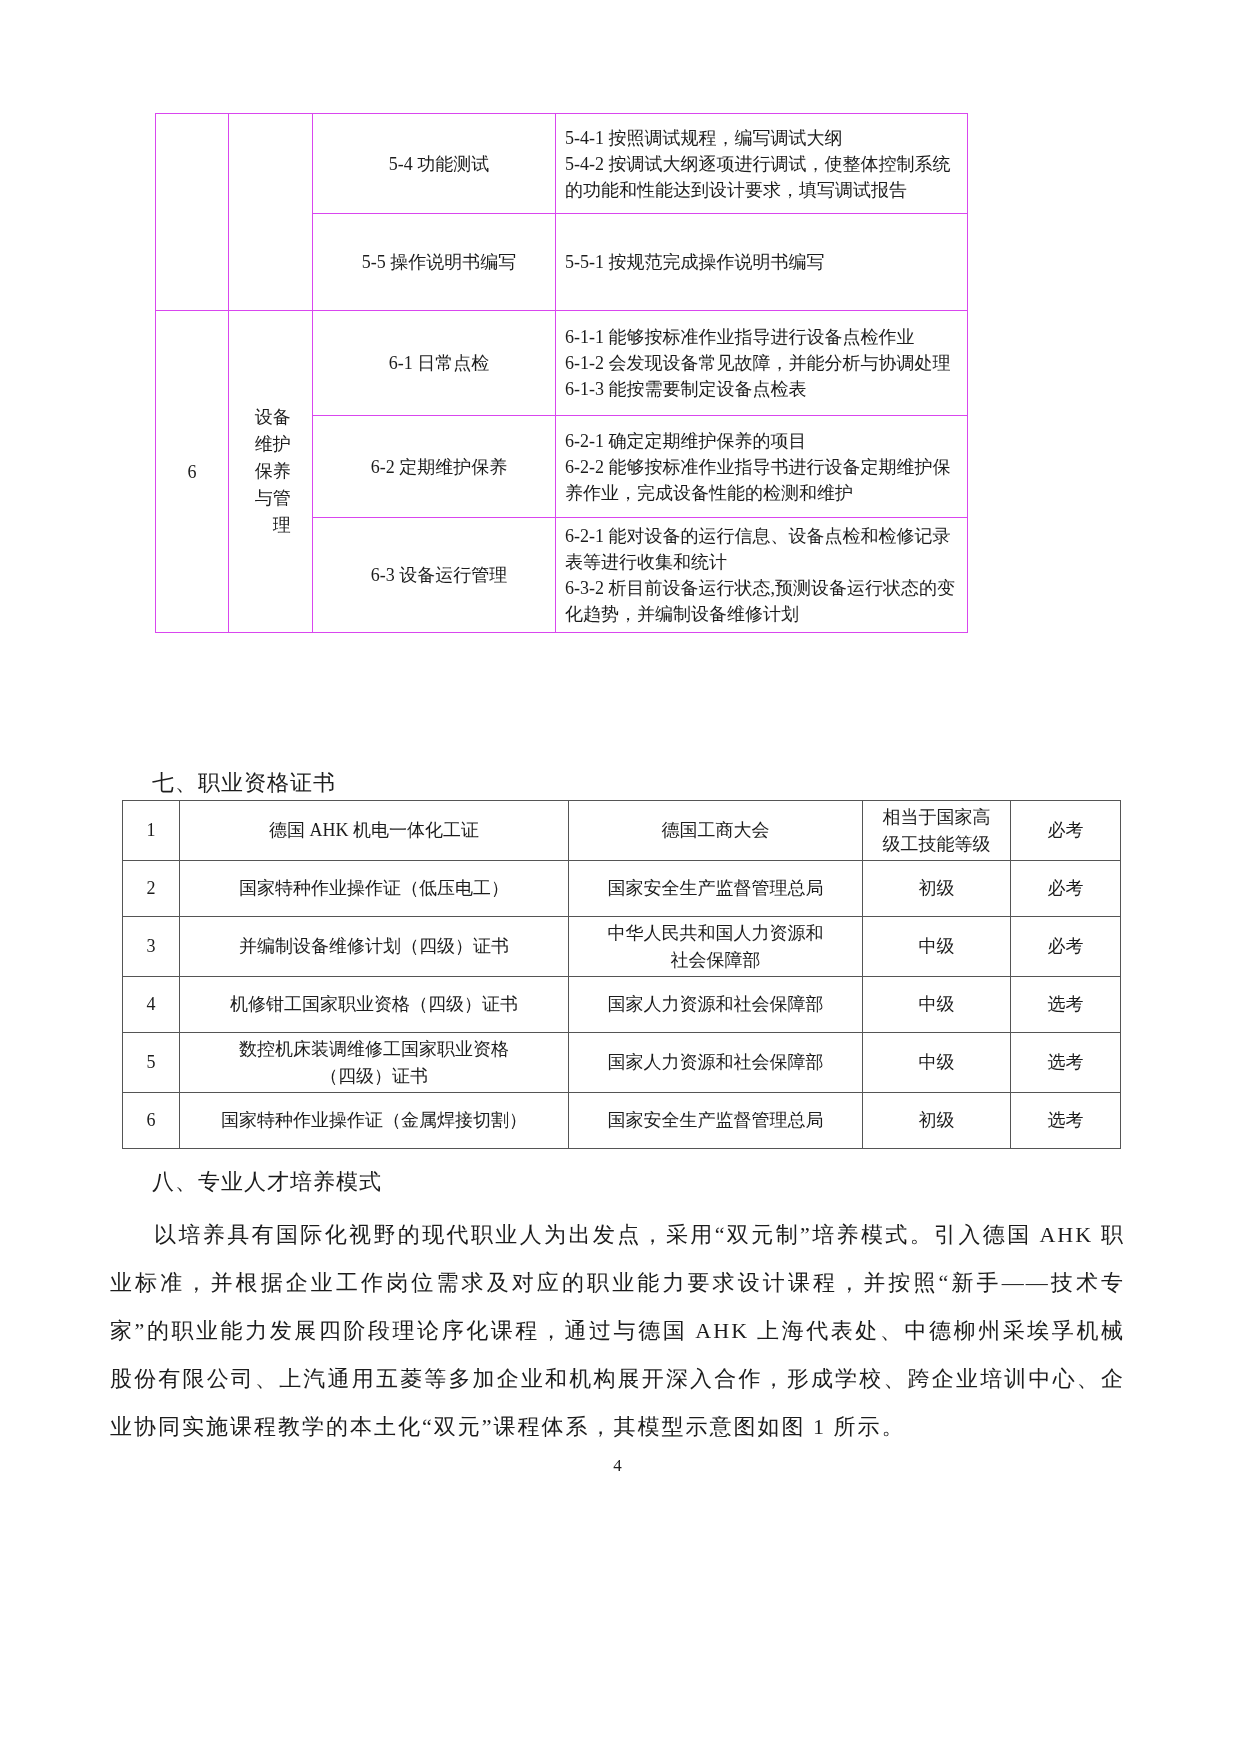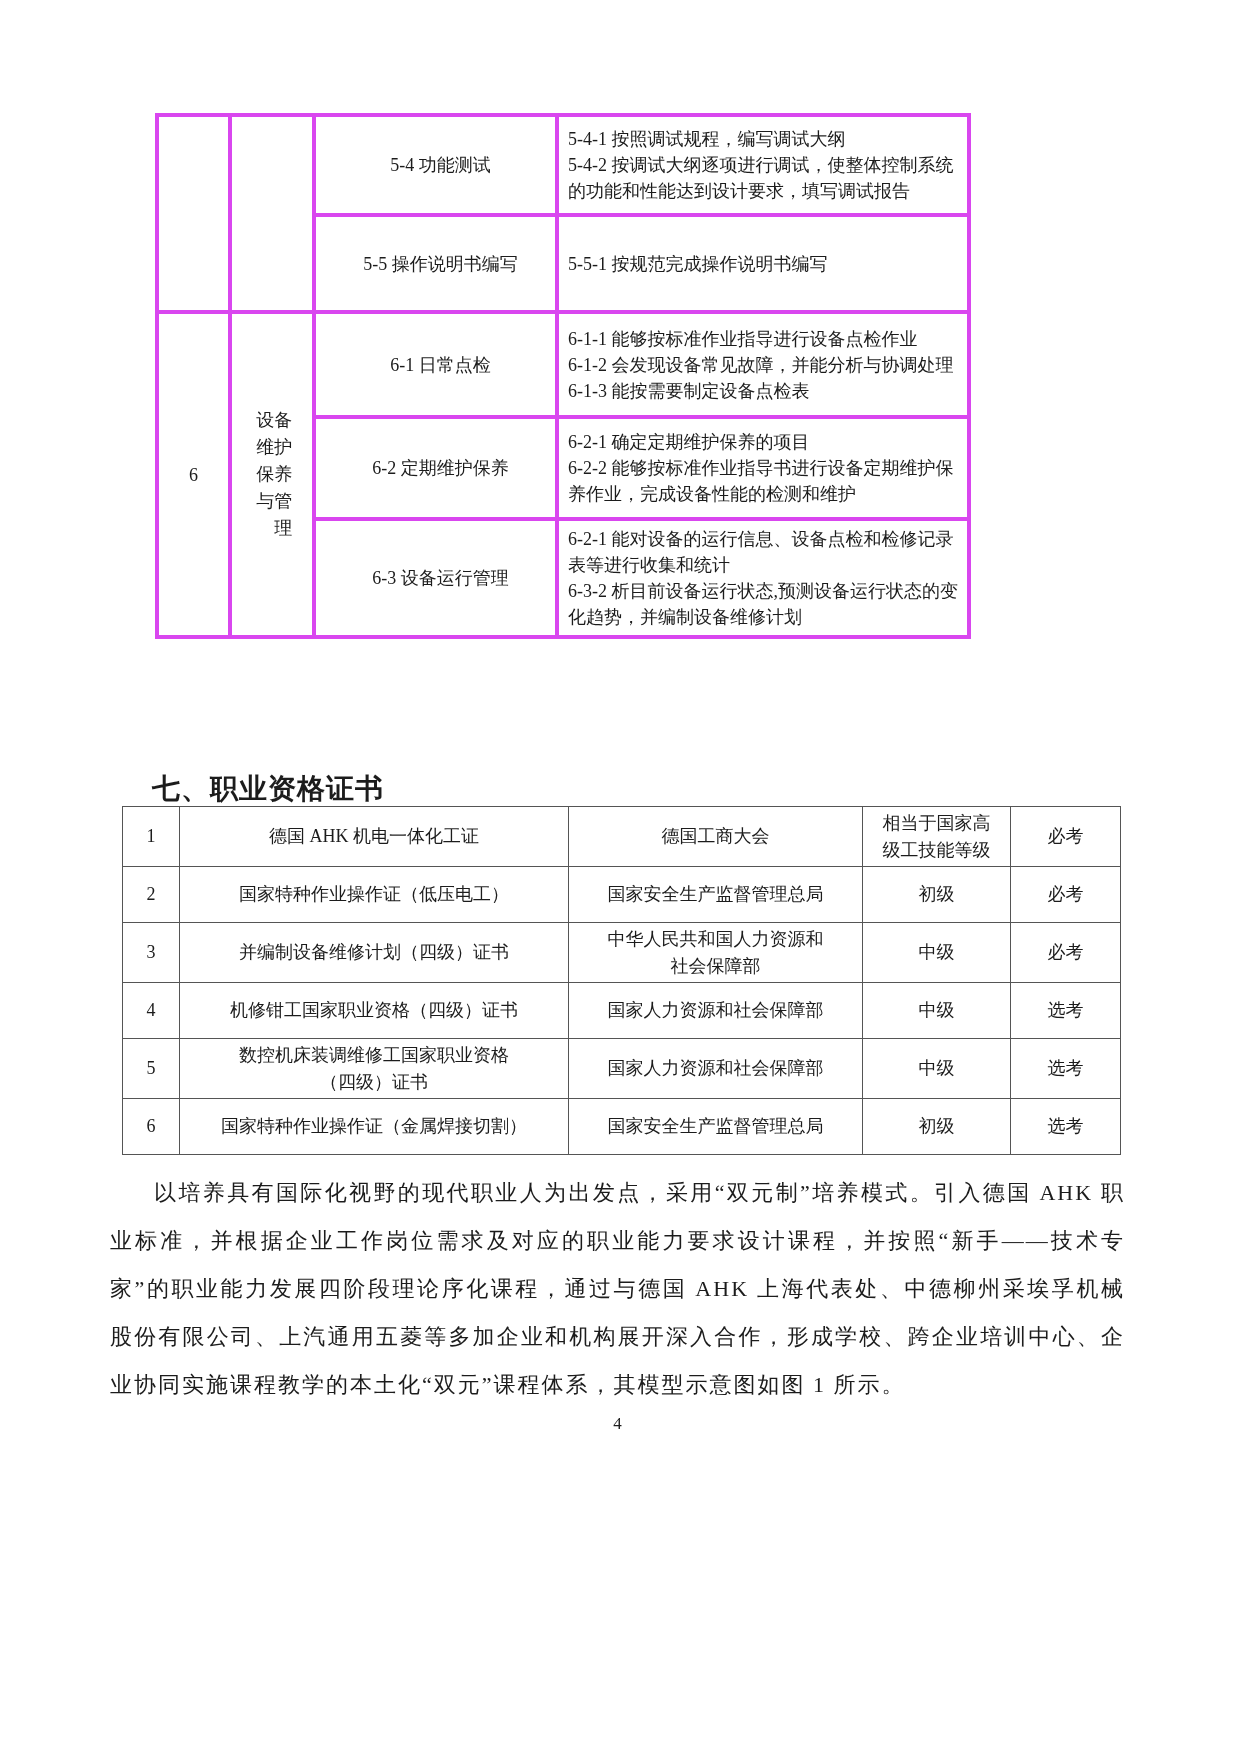--- a/index.html
+++ b/index.html
@@ -7,34 +7,34 @@
     width:1240px;height:1754px;background:#ffffff;margin:0 auto;position:relative;
     box-sizing:border-box;padding:113px 115px 0 110px;
     font-family:"Liberation Serif","DejaVu Serif",serif;color:#1c1c1c;
   }
   
   table.t1{
     border-collapse:collapse;table-layout:fixed;
     width:812px;margin-left:45px;
     font-size:18px;line-height:26px;
   }
-  table.t1 td{border:4px solid #d946ef;vertical-align:middle;padding:0;overflow:hidden;}
+  table.t1 td{border:1px solid #d946ef;vertical-align:middle;padding:0;overflow:hidden;}
   table.t1 col.c1{width:73px;}
   table.t1 col.c2{width:84px;}
   table.t1 col.c3{width:243px;}
   table.t1 col.c4{width:412px;}
   table.t1 td.num{text-align:center;}
   table.t1 td.cat{text-align:center;}
   table.t1 td.cat .narrow2{display:inline-block;width:2.25em;line-height:27px;text-align:right;}
   table.t1 td.task{padding-left:10px;text-align:center;}
   table.t1 td.det{padding:5px 4px 5px 9px;text-align:left;white-space:pre-line;}
   
   .h2{
-    font-family:"Liberation Sans","DejaVu Sans",sans-serif;font-weight:bold;
-    font-size:28px;line-height:30px;margin:135px 0 0 42px;letter-spacing:1px;
+    font-family:"Liberation Sans","DejaVu Sans",sans-serif;font-weight:normal;
+    font-size:22px;line-height:30px;margin:135px 0 0 42px;letter-spacing:1px;
   }
   .h2.second{margin-top:18px;}
   .para{
     font-size:22px;line-height:50px;letter-spacing:2px;
     text-align:justify;text-indent:2em;margin-top:18px;
   }
   .para.second{margin-top:14px;line-height:48px;}
   .tcaption{
     text-align:center;font-weight:bold;font-size:18px;line-height:30px;margin-top:10px;
     letter-spacing:1px;
@@ -158,17 +158,18 @@
     <tr style="height:56px;">
       <td>6</td>
       <td>国家特种作业操作证（金属焊接切割）</td>
       <td>国家安全生产监督管理总局</td>
       <td>初级</td>
       <td>选考</td>
     </tr>
   </tbody>
     </table>
 
+  <div class="h2 second">八、专业人才培养模式</div>
   <div class="para second">以培养具有国际化视野的现代职业人为出发点，采用“双元制”培养模式。引入德国 AHK 职业标准，并根据企业工作岗位需求及对应的职业能力要求设计课程，并按照“新手——技术专家”的职业能力发展四阶段理论序化课程，通过与德国 AHK 上海代表处、中德柳州采埃孚机械股份有限公司、上汽通用五菱等多加企业和机构展开深入合作，形成学校、跨企业培训中心、企业协同实施课程教学的本土化“双元”课程体系，其模型示意图如图 1 所示。</div>
 
   <div class="pageno">4</div>
 
 </div>
 
 </body></html>

